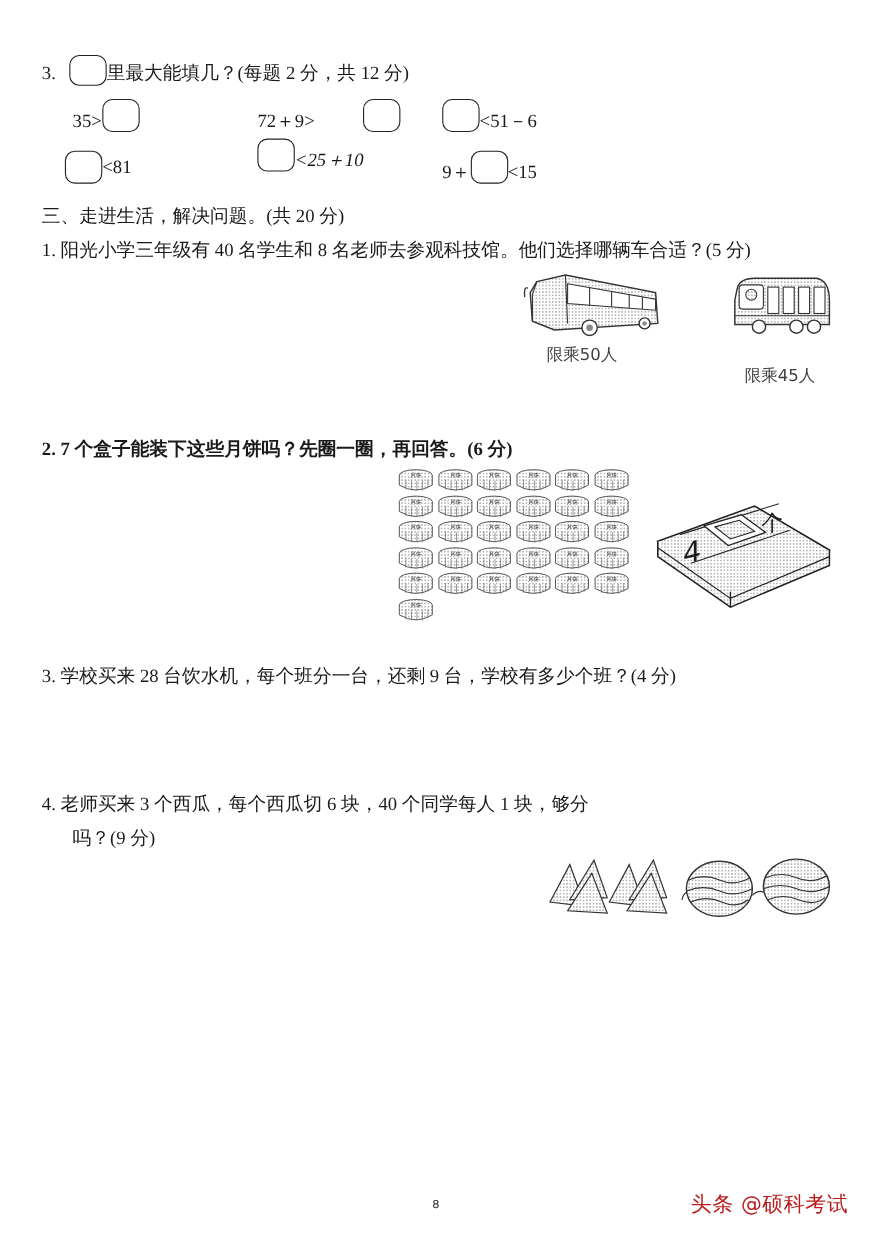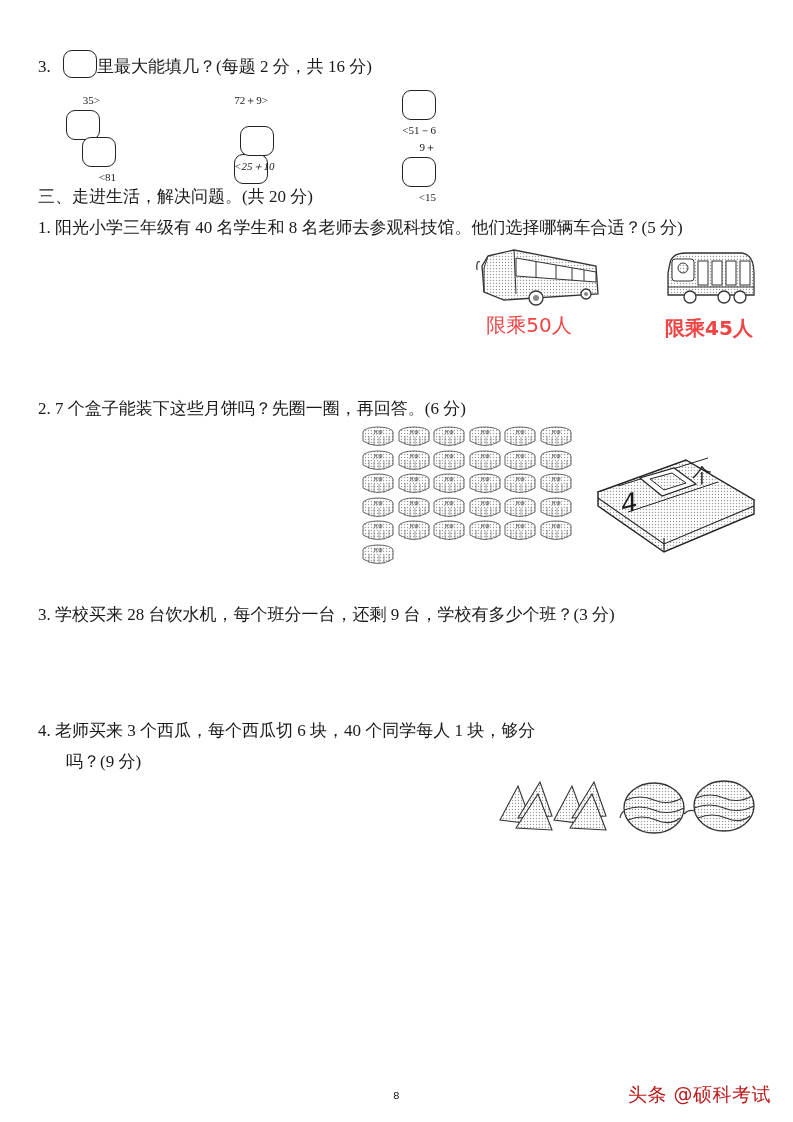--- a/index.html
+++ b/index.html
@@ -8,49 +8,49 @@
     font-family: "Liberation Serif", "DejaVu Serif", serif;
     color: #1a1a1a;
   }
   .abs { position: absolute; }
   .line { font-size: 17px; white-space: nowrap; line-height: 22px; }
   .blank {
     display: inline-block; width: 34px; height: 30px;
     border: 1.3px solid #222; border-radius: 9px;
     vertical-align: bottom; box-sizing: border-box; background: #fff;
   }
-  .expr { font-size: 11px; display: flex; align-items: flex-end; white-space: nowrap; flex-direction: column; }
+  .expr { font-size: 17px; display: flex; align-items: flex-end; white-space: nowrap; }
   .expr span.t { line-height: 20px; }
-  .caption { font-family: "DejaVu Sans", sans-serif; font-size: 20px; color: #ef4444; text-align: center; }
+  .caption { font-family: "DejaVu Sans", sans-serif; font-size: 15px; color: #404040; text-align: center; }
   .pagenum { font-size: 11px; font-family: "Liberation Mono", monospace; }
   .watermark { font-family: "DejaVu Sans", sans-serif; font-size: 19px; color: #b91c1c; letter-spacing: 0.5px; }
   .cake-grid { display: grid; grid-template-columns: repeat(6, 34px); grid-auto-rows: 23px; column-gap: 1.5px; row-gap: 0.5px; }
   .cake svg { display: block; }
 </style>
 </head>
 <body>
 
 <div class="abs line" style="left:38px; top:50px;">
   <span>3.</span>
-  <span class="blank" style="margin-left:8px; width:34px; height:28px;"></span><span>里最大能填几？(每题 2 分，共 16 分)</span>
+  <span class="blank" style="margin-left:8px; width:34px; height:28px;"></span><span>里最大能填几？(每题 2 分，共 12 分)</span>
 </div>
 
 <div class="abs expr" style="left:66px; top:90px;">
   <span class="t">35&gt;</span>
   <span class="blank"></span>
 </div>
 <div class="abs expr" style="left:234px; top:90px;gap:44px;">
   <span class="t">72＋9&gt;</span>
   <span class="blank"></span>
 </div>
 <div class="abs expr" style="left:402px; top:90px;align-items:flex-end;">
   <span class="blank"></span>
   <span class="t">&lt;51－6</span>
 </div>
-<div class="abs expr" style="left:82px; top:137px;">
+<div class="abs expr" style="left:59px; top:137px;align-items:center;">
   <span class="blank"></span>
   <span class="t">&lt;81</span>
 </div>
 <div class="abs expr" style="left:234px; top:126px;font-style:italic;">
   <span class="blank"></span>
   <span class="t">&lt;25＋10</span>
 </div>
 <div class="abs expr" style="left:402px; top:137px;">
   <span class="t">9＋</span>
   <span class="blank"></span>
@@ -95,24 +95,24 @@
     <circle cx="19" cy="19" r="5" fill="url(#dots)" stroke="#333"></circle>
     <rect x="34" y="12" width="10" height="24" fill="#fff" stroke="#333"></rect>
     <rect x="48" y="12" width="10" height="24" fill="#fff" stroke="#333"></rect>
     <rect x="62" y="12" width="10" height="24" fill="#fff" stroke="#333"></rect>
     <rect x="76" y="12" width="10" height="24" fill="#fff" stroke="#333"></rect>
     <line x1="4" y1="38" x2="90" y2="38" stroke="#333"></line>
     <circle cx="26" cy="48" r="6" fill="#fff" stroke="#333" stroke-width="1.3"></circle>
     <circle cx="60" cy="48" r="6" fill="#fff" stroke="#333" stroke-width="1.3"></circle>
     <circle cx="76" cy="48" r="6" fill="#fff" stroke="#333" stroke-width="1.3"></circle>
   </svg>
-  <div class="caption" style="width:90px; margin-top:4px;font-weight:bold;">限乘45人</div>
-</div>
-
-<div class="abs line" style="left:38px; top:398px;">
+  <div class="caption" style="width:90px; margin-top:20px;">限乘45人</div>
+</div>
+
+<div class="abs line" style="left:38px; top:398px;font-weight:bold;">
   <span>2.</span>&nbsp;<span>7 个盒子能装下这些月饼吗？先圈一圈，再回答。(6 分)</span>
 </div>
 
 <div class="abs cake-grid" style="left:361px; top:426px;" id="cakeGrid">
     <div class="cake">
       <svg width="34" height="22" viewBox="0 0 34 22">
         <ellipse cx="17" cy="6" rx="15" ry="5" fill="url(#dots)" stroke="#555" stroke-width="0.9"></ellipse>
         <path d="M2 6 L2 15 Q17 24 32 15 L32 6" fill="url(#dots)" stroke="#555" stroke-width="0.9"></path>
         <path d="M8 10 L8 19 M13 11 L13 20 M18 11 L18 20 M23 11 L23 20 M28 10 L28 18" stroke="#777" stroke-width="0.7"></path>
         <text x="17" y="8" font-size="5" text-anchor="middle" fill="#333" font-family="DejaVu Sans, sans-serif">月饼</text>
@@ -368,21 +368,21 @@
     <path d="M76 90 L76 104" stroke="#222" stroke-width="1.2"></path>
     <path d="M30 38 L120 10 M40 64 L130 34" stroke="#222" stroke-width="1"></path>
     <path d="M52 30 L86 20 L108 36 L74 48 Z" fill="#fff" stroke="#222" stroke-width="1.2"></path>
     <path d="M62 31 L84 25 L98 35 L76 42 Z" fill="url(#dots)" stroke="#222" stroke-width="1"></path>
   </svg>
   <div class="abs" style="left:33px; top:40px; font-family:'DejaVu Sans',sans-serif; font-size:26px; transform:skewY(-14deg);">4</div>
   <div class="abs" style="left:104px; top:14px; font-family:'DejaVu Sans',sans-serif; font-size:20px; transform:skewY(-14deg);">个</div>
 </div>
 
 <div class="abs line" style="left:38px; top:604px;">
-  <span>3.</span>&nbsp;<span>学校买来 28 台饮水机，每个班分一台，还剩 9 台，学校有多少个班？(3 分)</span>
+  <span>3.</span>&nbsp;<span>学校买来 28 台饮水机，每个班分一台，还剩 9 台，学校有多少个班？(4 分)</span>
 </div>
 
 <div class="abs line" style="left:38px; top:720px;">
   <span>4.</span>&nbsp;<span>老师买来 3 个西瓜，每个西瓜切 6 块，40 个同学每人 1 块，够分</span>
 </div>
 <div class="abs line" style="left:66px; top:751px;">吗？(9 分)</div>
 
 <div class="abs" style="left:496px; top:778px;">
   <svg width="270" height="60" viewBox="0 0 270 60">
     <g>

